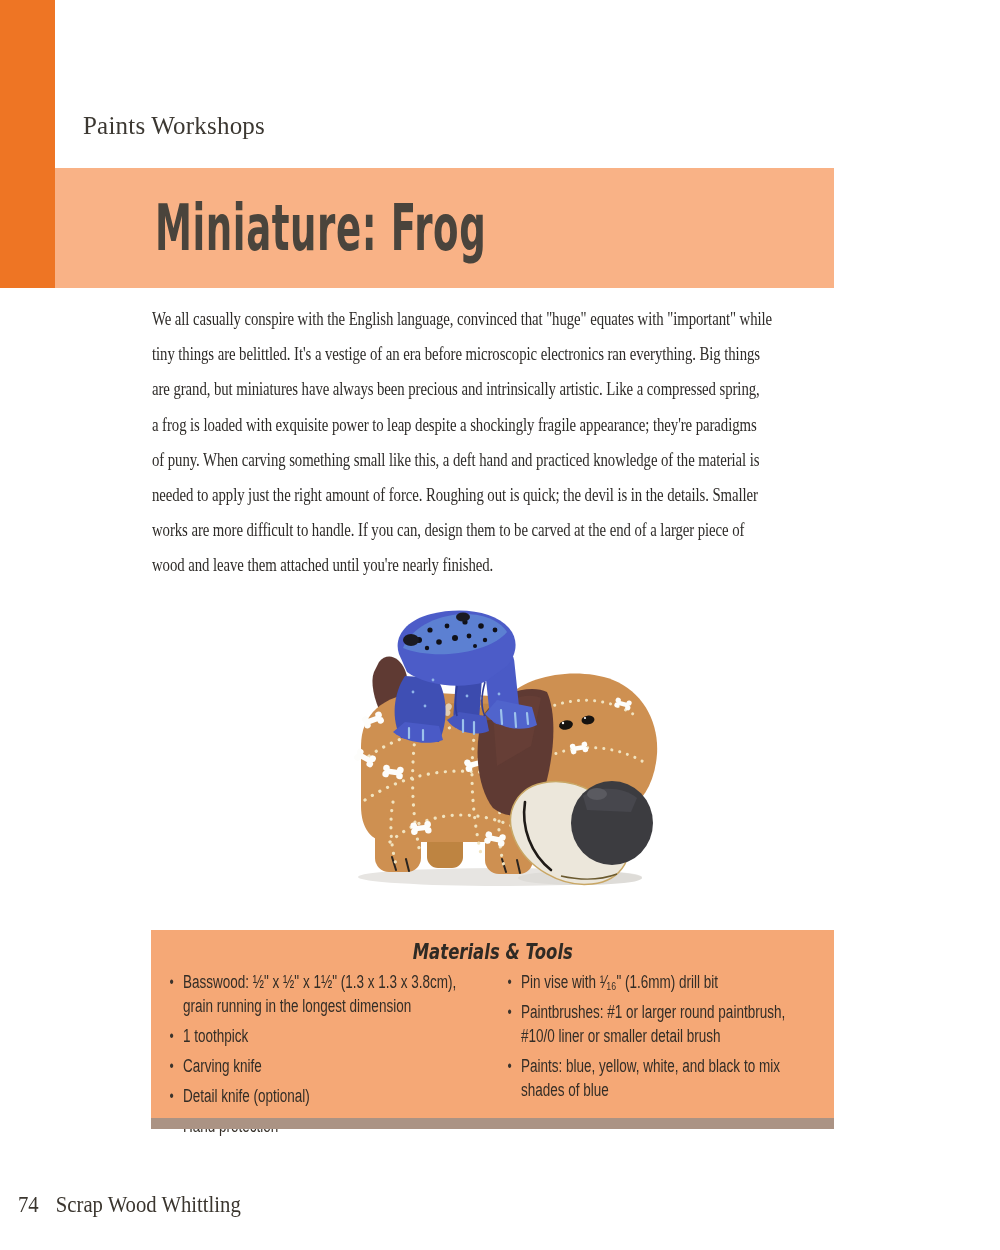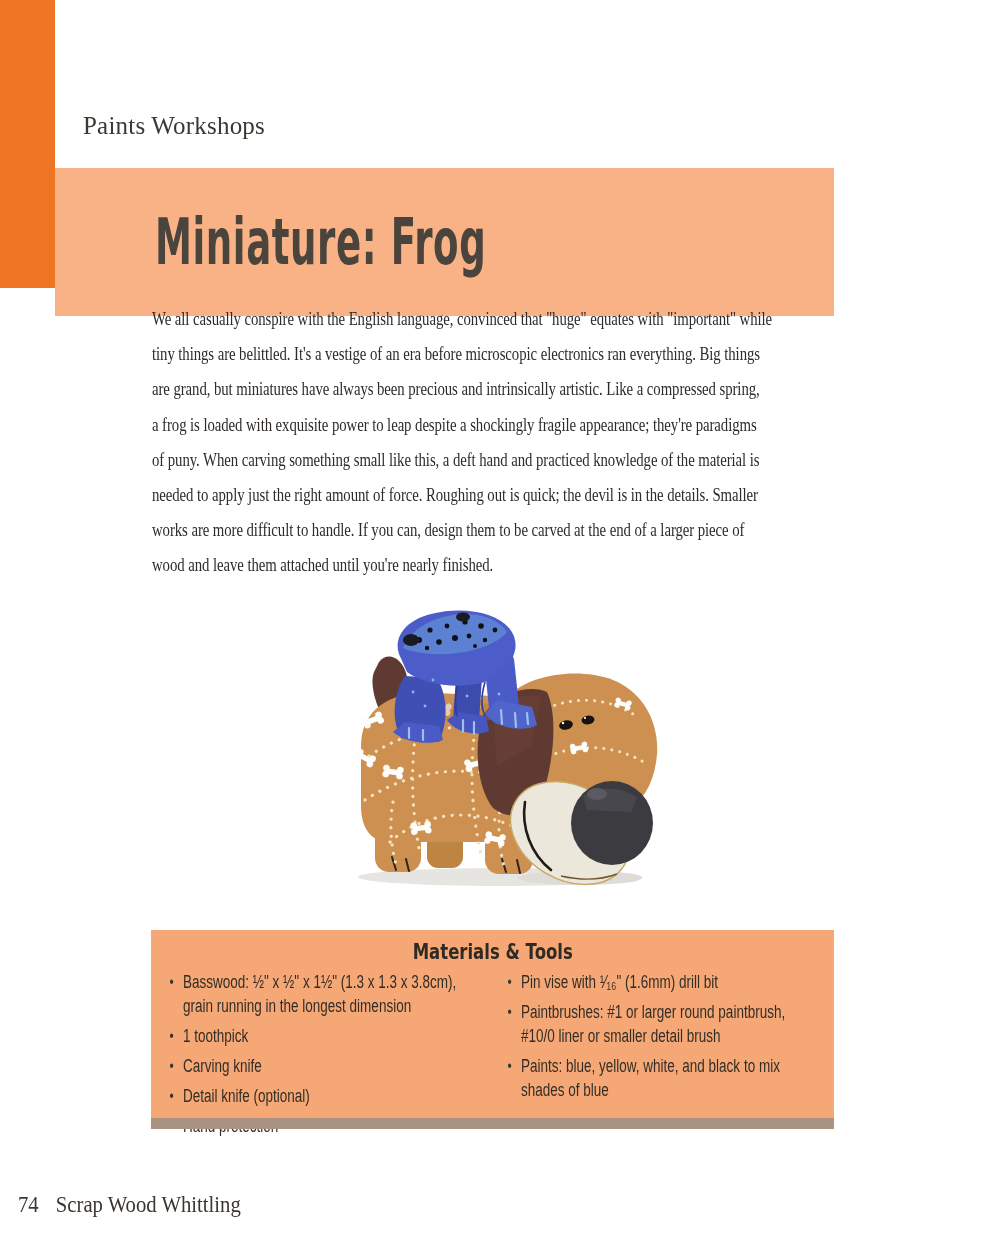--- a/index.html
+++ b/index.html
@@ -22,21 +22,21 @@
   .eyebrow {
     position: absolute;
     left: 83px; top: 112px;
     font-size: 25px;
     color: #3C3832;
     letter-spacing: 0.2px;
   }
   .banner {
     position: absolute;
     left: 55px; top: 168px;
-    width: 779px; height: 148px;
+    width: 779px; height: 120px;
     background: #F9B286;
     display: flex;
     align-items: center;
   }
   .banner-title {
     display: inline-block;
     margin-left: 100px;
     font-family: "DejaVu Sans", sans-serif;
     font-weight: 700;
     font-size: 64px;
@@ -73,20 +73,21 @@
     left: 151px; top: 930px;
     width: 683px; height: 188px;
     background: #F5A876;
     font-family: "Liberation Sans", "DejaVu Sans", sans-serif;
     color: #332D26;
   }
   .materials-title-row {
     display: flex;
     justify-content: center;
     padding-top: 9px;
+    font-style: italic;
   }
   .materials-title {
     font-family: "DejaVu Sans", sans-serif;
     font-weight: 700;
     font-size: 22px;
     color: #2F2A24;
     transform: scaleX(0.75);
     transform-origin: 50% 50%;
     white-space: nowrap;
   }

